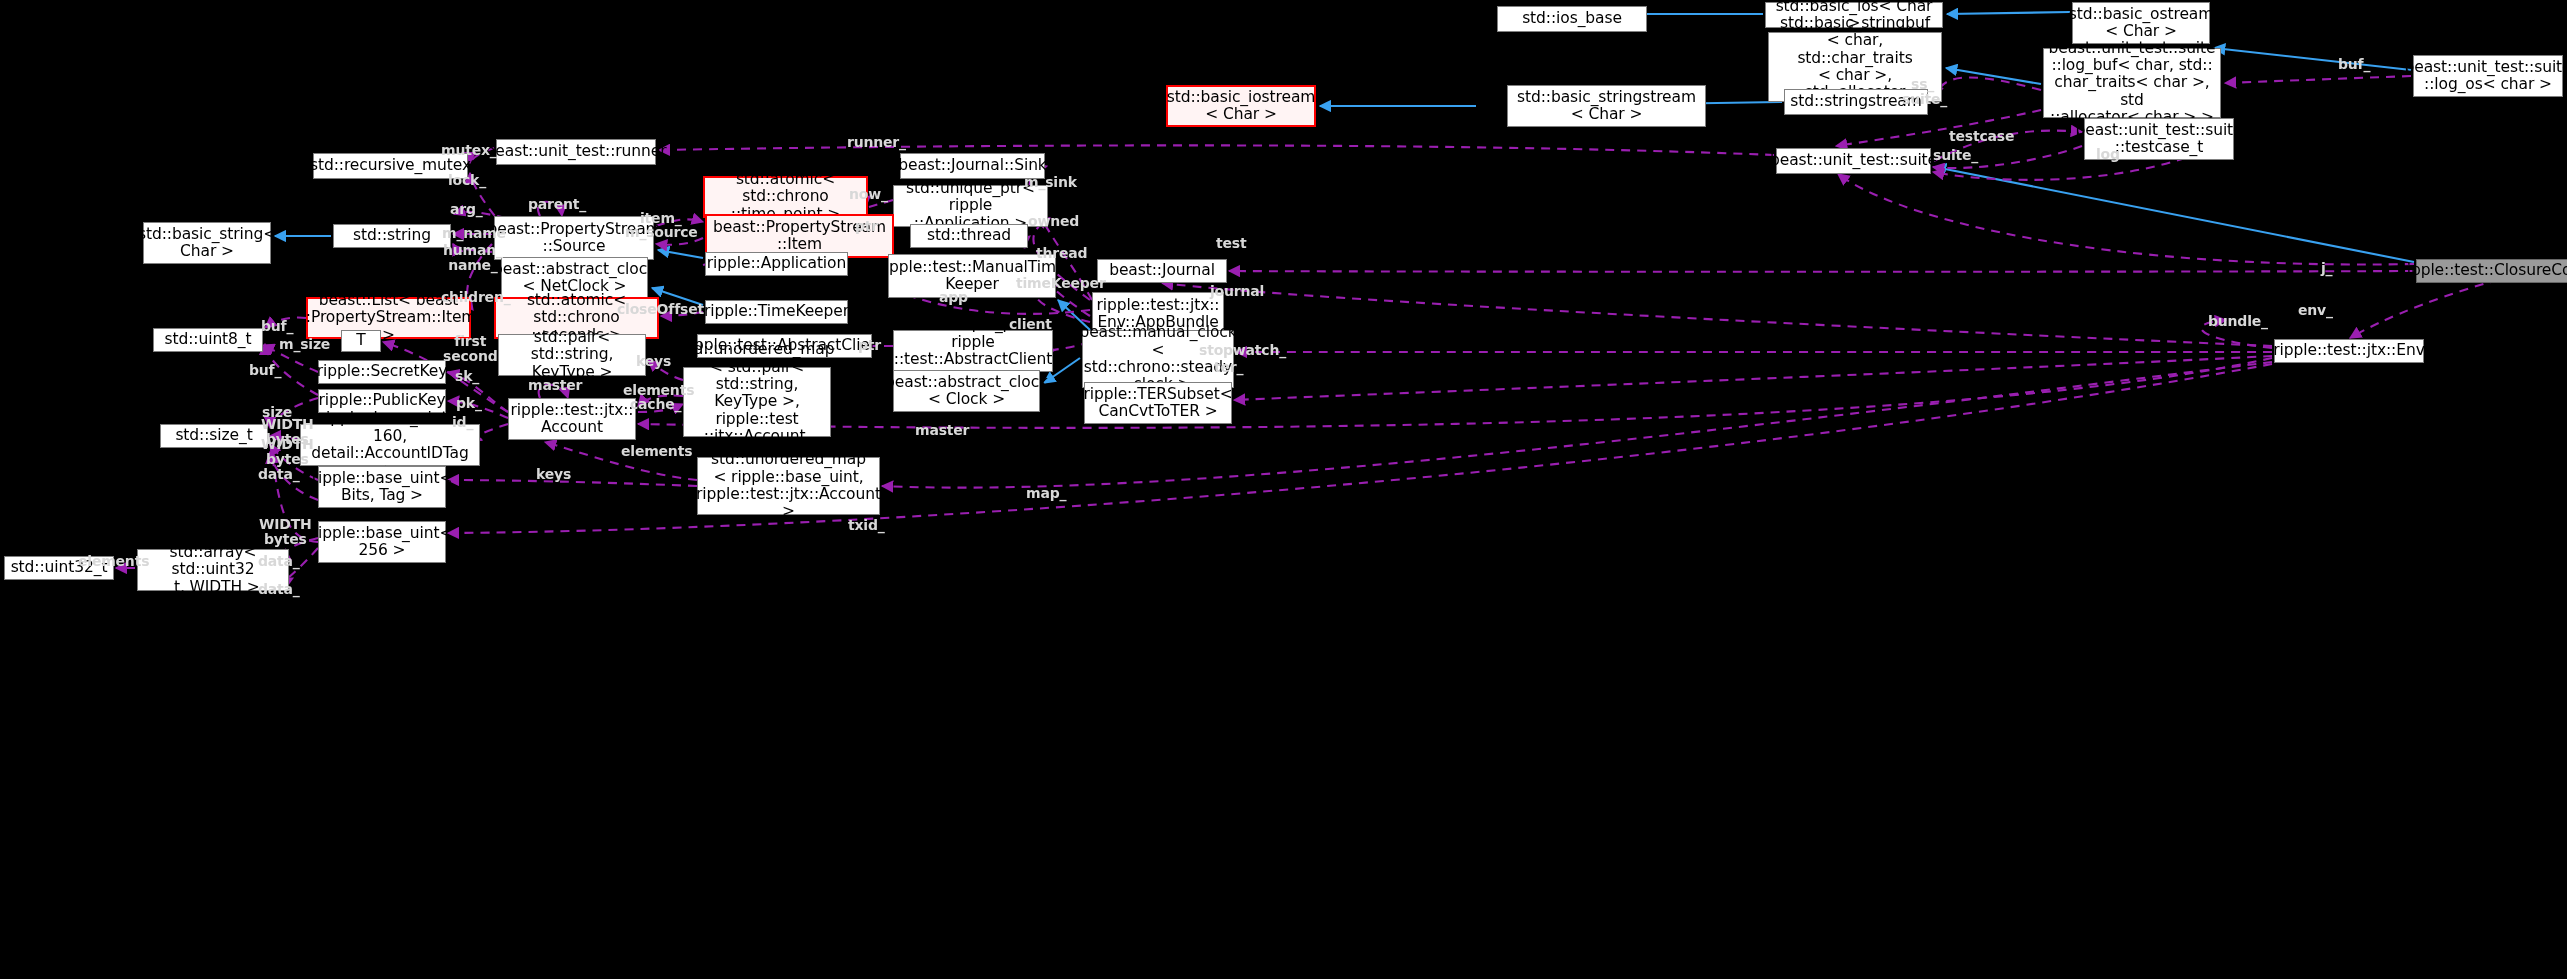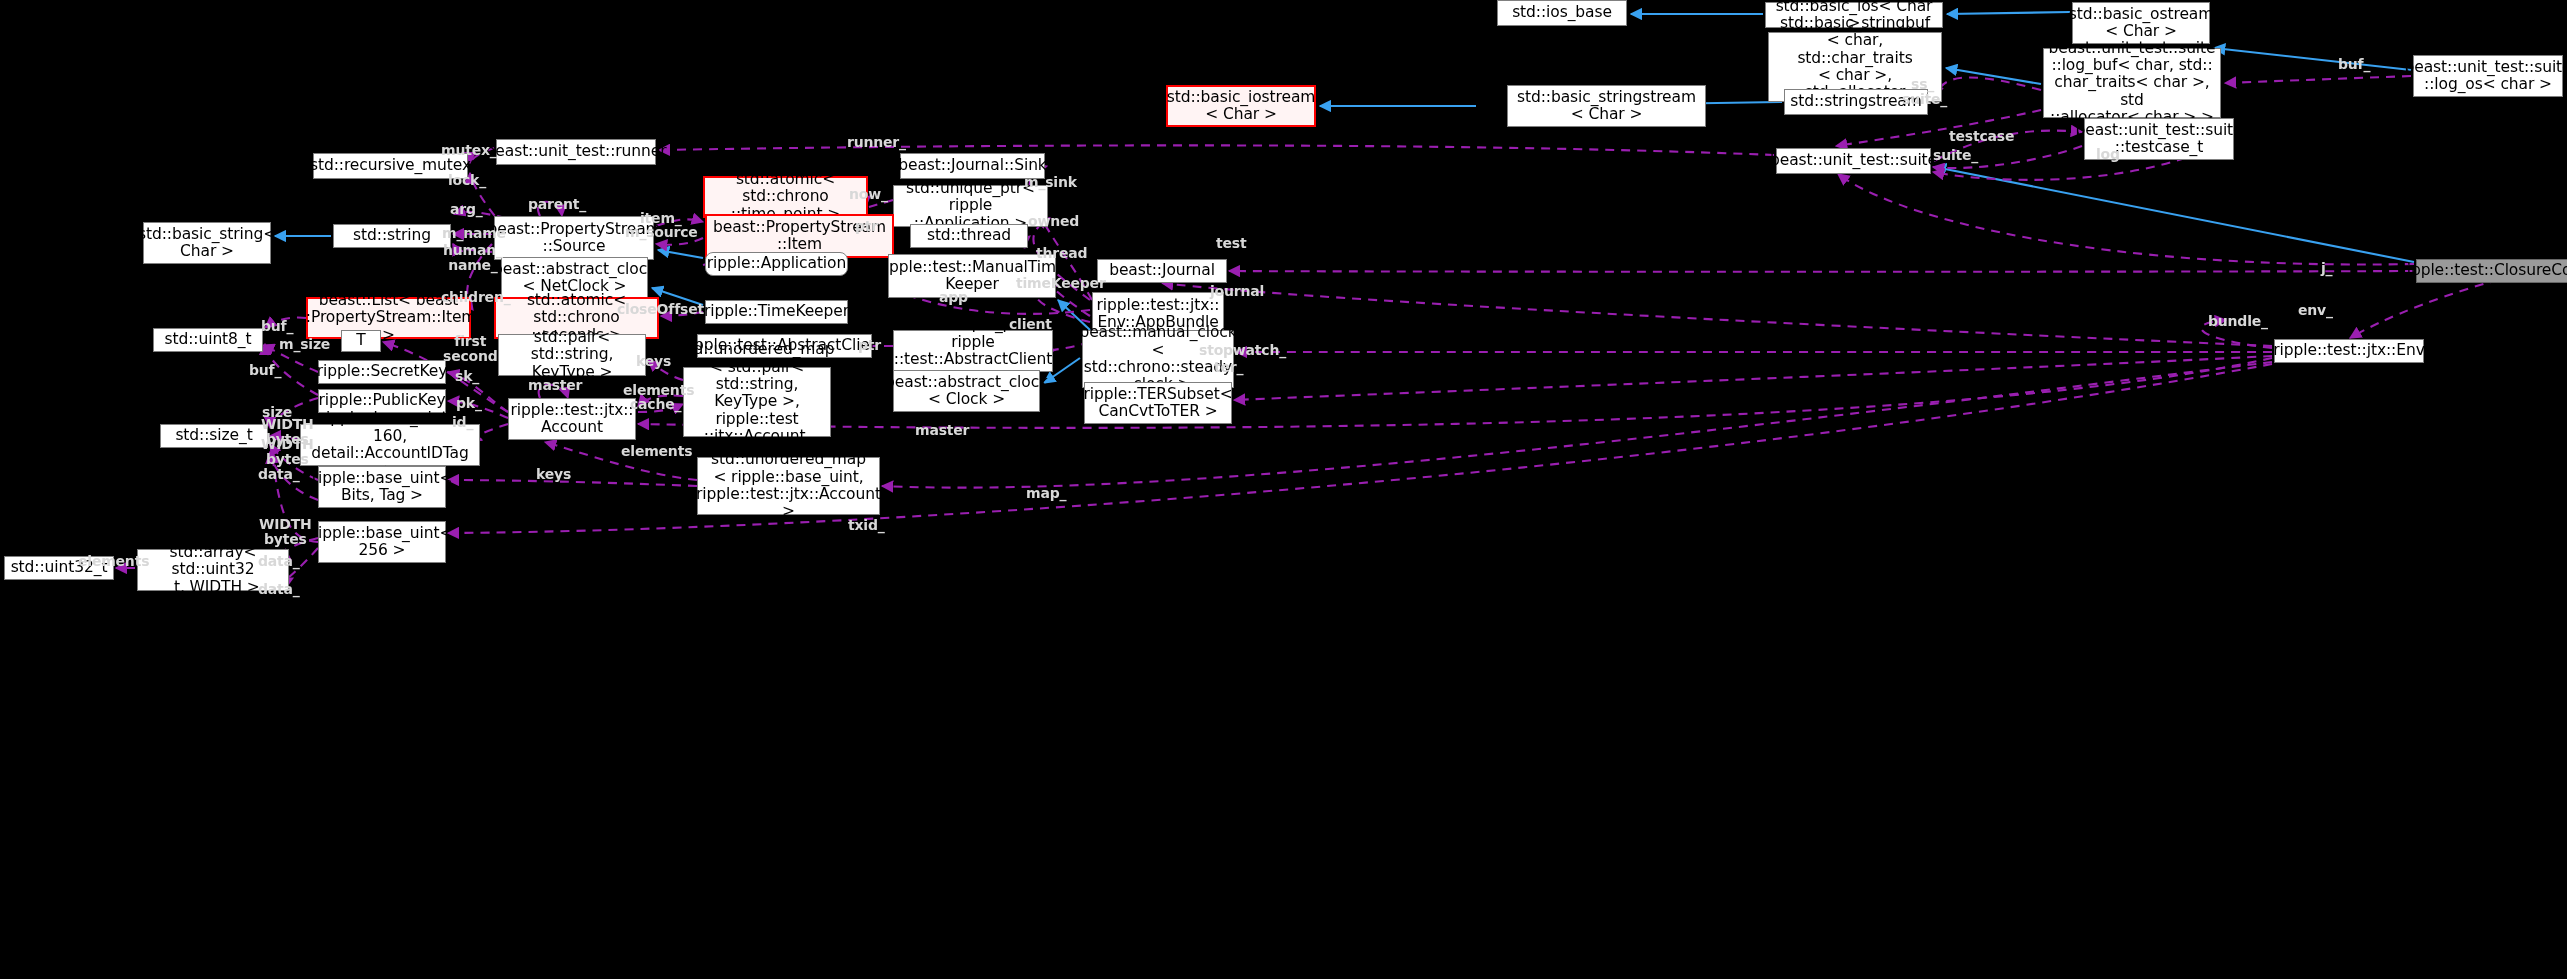--- a/index.html
+++ b/index.html
@@ -141,21 +141,21 @@
         <path d="M 2272 362 C 1800 420 1200 500 882 486" class="edge-usage" marker-end="url(#arrow-purple)"></path>
         <path d="M 318 542 C 290 540 280 520 272 452" class="edge-usage" marker-end="url(#arrow-purple)"></path>
         <path d="M 2272 364 C 1700 470 900 530 448 533" class="edge-usage" marker-end="url(#arrow-purple)"></path>
         <path d="M 135 568 C 125 568 120 568 116 568" class="edge-usage" marker-end="url(#arrow-purple)"></path>
         <path d="M 318 538 C 290 545 280 552 291 560" class="edge-usage" marker-end="url(#arrow-purple)"></path>
         <path d="M 318 548 C 290 580 270 590 293 578" class="edge-usage" marker-end="url(#arrow-purple)"></path>
       </g>
   </svg>
 
   <div id="node-layer">
-      <div class="node" style="left: 1497px; top: 0; width: 130px; height: 26px;">std::ios_base</div>
+      <div class="node" style="left: 1497px; top: 6px; width: 150px; height: 26px;">std::ios_base</div>
       <div class="node" style="left: 1765px; top: 2px; width: 178px; height: 26px;">std::basic_ios&lt; Char &gt;</div>
       <div class="node" style="left: 2072px; top: 2px; width: 138px; height: 42px;">std::basic_ostream
 &lt; Char &gt;</div>
       <div class="node" style="left: 1768px; top: 32px; width: 174px; height: 70px;">std::basic_stringbuf
 &lt; char, std::char_traits
 &lt; char &gt;, std::allocator
 &lt; char &gt; &gt;</div>
       <div class="node" style="left: 2043px; top: 48px; width: 178px; height: 70px;">beast::unit_test::suite
 ::log_buf&lt; char, std::
 char_traits&lt; char &gt;, std
@@ -184,21 +184,21 @@
 ::Source</div>
       <div class="node red" style="left: 705px; top: 214px; width: 189px; height: 44px;">beast::PropertyStream
 ::Item</div>
       <div class="node" style="left: 910px; top: 224px; width: 118px; height: 24px;">std::thread</div>
       <div class="node" style="left: 888px; top: 254px; width: 168px; height: 44px;">ripple::test::ManualTime
 Keeper</div>
       <div class="node" style="left: 1097px; top: 259px; width: 130px; height: 24px;">beast::Journal</div>
       <div class="node current" style="left: 2416px; top: 259px; width: 218px; height: 24px;">ripple::test::ClosureCounter_test</div>
       <div class="node" style="left: 501px; top: 257px; width: 147px; height: 42px;">beast::abstract_clock
 &lt; NetClock &gt;</div>
-      <div class="node" style="left: 705px; top: 252px; width: 143px; height: 24px; border-radius: 8px;">ripple::Application</div>
+      <div class="node" style="left: 705px; top: 252px; width: 143px; height: 24px;">ripple::Application</div>
       <div class="node" style="left: 1092px; top: 292px; width: 132px; height: 44px;">ripple::test::jtx::
 Env::AppBundle</div>
       <div class="node red" style="left: 306px; top: 297px; width: 165px; height: 42px;">beast::List&lt; beast
 ::PropertyStream::Item &gt;</div>
       <div class="node" style="left: 705px; top: 300px; width: 143px; height: 24px;">ripple::TimeKeeper</div>
       <div class="node red" style="left: 494px; top: 297px; width: 165px; height: 42px;">std::atomic&lt; std::chrono
 ::seconds &gt;</div>
       <div class="node" style="left: 153px; top: 328px; width: 110px; height: 24px;">std::uint8_t</div>
       <div class="node" style="left: 341px; top: 330px; width: 40px; height: 22px;">T</div>
       <div class="node" style="left: 498px; top: 334px; width: 148px; height: 42px;">std::pair&lt; std::string,

